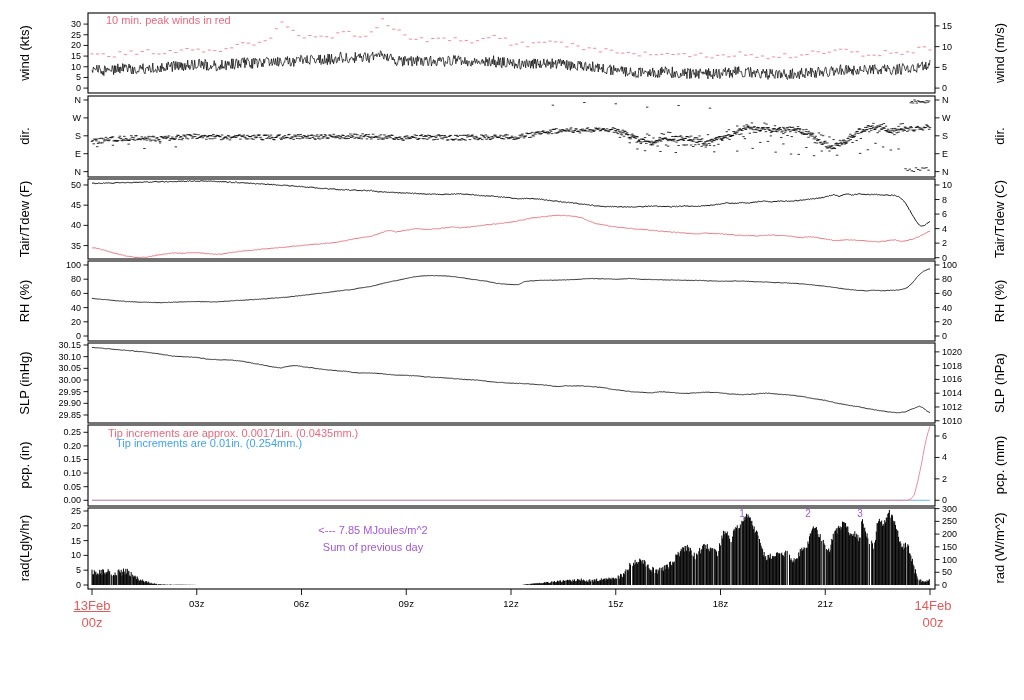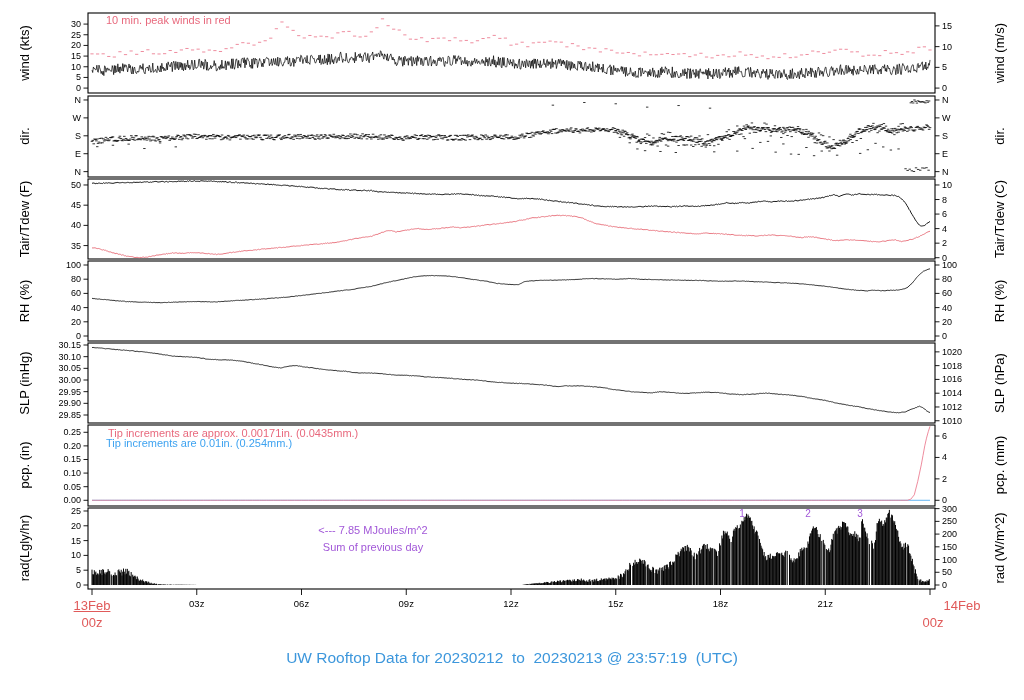--- a/index.html
+++ b/index.html
@@ -183,26 +183,25 @@
   <div class="vlabel" style="left:999px;top:53px">wind (m/s)</div>
   <div class="vlabel" style="left:999px;top:136px">dir.</div>
   <div class="vlabel" style="left:999px;top:219px">Tair/Tdew (C)</div>
   <div class="vlabel" style="left:999px;top:301px">RH (%)</div>
   <div class="vlabel" style="left:999px;top:383px">SLP (hPa)</div>
   <div class="vlabel" style="left:999px;top:465px">pcp. (mm)</div>
   <div class="vlabel" style="left:999px;top:548px">rad (W/m^2)</div>
 
   <div class="note" style="left: 106px; top: 14px; color: rgb(232, 105, 125);">10 min. peak winds in red</div>
   <div class="note" style="left: 108px; top: 427px; color: rgb(232, 105, 125); text-align: right;">Tip increments are approx. 0.00171in. (0.0435mm.)</div>
-  <div class="note" style="left: 106px; top: 437px; color: rgb(61, 162, 240);">Tip increments are 0.01in. (0.254mm.)</div>
+  <div class="note" style="left: 116px; top: 437px; color: rgb(61, 162, 240);">Tip increments are 0.01in. (0.254mm.)</div>
   <div class="note center" style="left: 373px; top: 509px; color: rgb(162, 88, 216);">Sum of previous day</div>
   <div class="note center" style="left: 373px; top: 492px; color: rgb(162, 88, 216);">&lt;--- 7.85 MJoules/m^2</div>
   <div class="pdigit" style="left: 742px; color: rgb(162, 88, 216);">1</div>
   <div class="pdigit" style="left: 808px; color: rgb(162, 88, 216);">2</div>
   <div class="pdigit" style="left: 860px; color: rgb(162, 88, 216);">3</div>
 
   <div class="datelab" style="left: 92px; top: 598px; color: rgb(224, 90, 90); text-decoration: underline;">13Feb</div>
   <div class="datelab" style="left: 92px; top: 615px; color: rgb(224, 90, 90);">00z</div>
-  <div class="datelab" style="left: 962px; top: 598px; color: rgb(224, 90, 90);">14Feb</div>
+  <div class="datelab" style="left: 933px; top: 598px; color: rgb(224, 90, 90);">14Feb</div>
   <div class="datelab" style="left: 933px; top: 615px; color: rgb(224, 90, 90);">00z</div>
 
-  <div class="title" style="color: rgb(61, 151, 220);">UW Rooftop Data for 20230212  to  20230213 @ 23:57:19  (UTC)</div>
 </div>
 
 </body></html>

